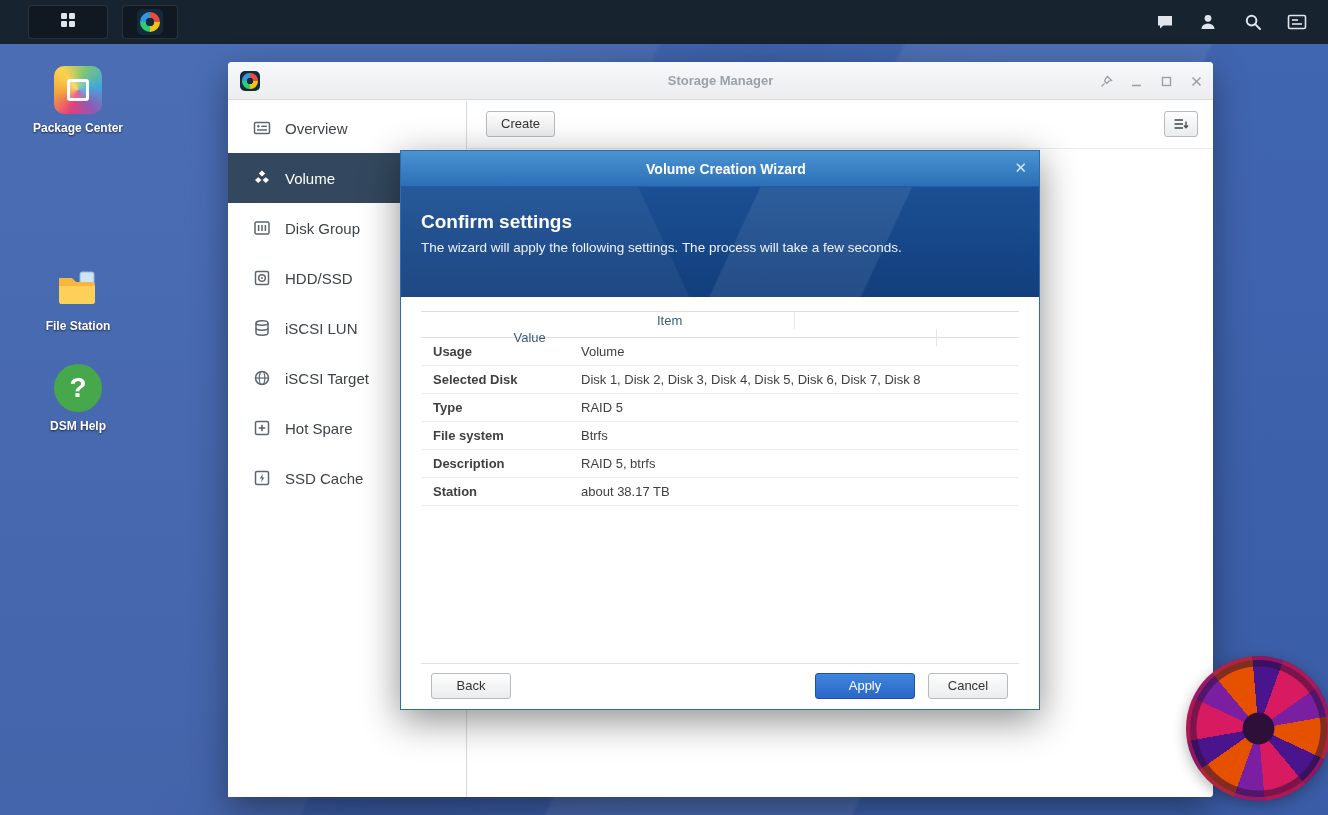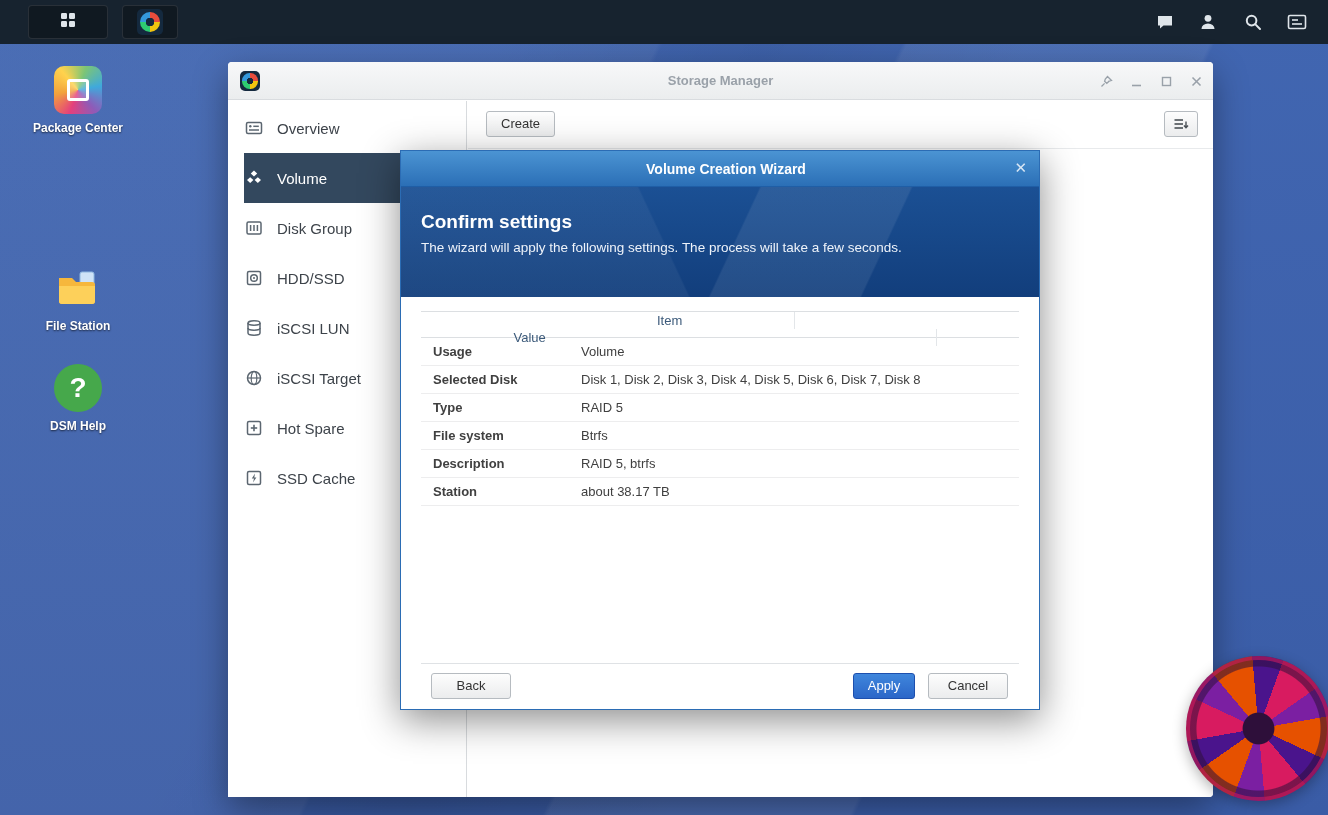--- a/index.html
+++ b/index.html
@@ -60,21 +60,21 @@
   }
   .win-appicon { position:absolute; left:12px; top:9px; }
   .win-title {
     position:absolute; left:0; right:0; top:0; height:38px; line-height:38px;
     text-align:center; font-size:13px; font-weight:bold; color:#9aa1a9;
   }
   .win-ctrls { position:absolute; right:10px; top:0; height:38px; display:flex; align-items:center; gap:16px; }
   .win-ctrl { width:14px; height:14px; display:flex; align-items:center; justify-content:center; color:#99a1a9; cursor:pointer; }
 
   .sidebar { position:absolute; left:0; top:39px; bottom:0; width:239px; background:#fff; border-right:1px solid #d8dbde; padding-top:2px; }
-  .side-item { height:50px; display:flex; align-items:center; gap:13px; font-size:15px; color:#3d434a; cursor:pointer;margin-left:16px; }
+  .side-item { height:50px; display:flex; align-items:center; padding-left:24px; gap:13px; font-size:15px; color:#3d434a; cursor:pointer; }
   .side-item .sicon { width:20px; height:20px; color:#5b6670; flex:0 0 auto; }
   .side-item.selected { background:#33485e; color:#fff; }
   .side-item.selected .sicon { color:#fff; }
   .sicon svg { display:block; }
 
   .main { position:absolute; left:240px; top:39px; right:0; bottom:0; background:#fff; border-radius:0 0 4px 0; }
   .toolbar { position:relative; height:48px; border-bottom:1px solid #e8eaec; }
   .btn {
     display:inline-block; height:26px; line-height:24px; padding:0 14px; font-size:13px; color:#333;
     background:linear-gradient(#fdfdfd,#ebeced); border:1px solid #b6bbc0; border-radius:3px;
@@ -111,21 +111,21 @@
   .wt-head .wt-c1 { border-right:1px solid #e3e6e9; height:17px; line-height:17px; }
   .wt-head .wt-c2 { border-right:1px solid #e3e6e9; height:17px; line-height:17px; padding-left:10px; }
   .wt-tail { flex:1; }
   .wt-row { display:flex; height:28px; align-items:center; border-bottom:1px solid #ededee; color:#404040; }
   .wt-row .wt-c1 { font-weight:bold; }
   .wt-row .wt-c2 { padding-left:10px; }
 
   .dlg-sep { position:absolute; left:20px; right:20px; top:512px; border-top:1px solid #dfe2e5; }
   .back-btn { position:absolute; left:30px; top:522px; width:80px; padding:0; }
   .apply-btn {
-    position:absolute; right:124px; top:522px; width:62px; padding:0;
+    position:absolute; right:124px; top:522px; width:100px; padding:0;
     background:linear-gradient(#3f86dc,#2b66c8); border:1px solid #1d4fae; color:#fff;
   }
   .cancel-btn { position:absolute; right:31px; top:522px; width:80px; padding:0; }
 
   
   .kitguru {
     position:absolute; left:1186px; top:656px; width:145px; height:145px; border-radius:50%;
     background:
       radial-gradient(circle at 50% 50%, #2e0f3a 0 15%, rgba(46,15,58,0) 16%),
       radial-gradient(circle at 50% 50%, rgba(46,15,58,0) 0 60%, rgba(46,15,58,0.55) 61% 74%, rgba(46,15,58,0) 75%),

